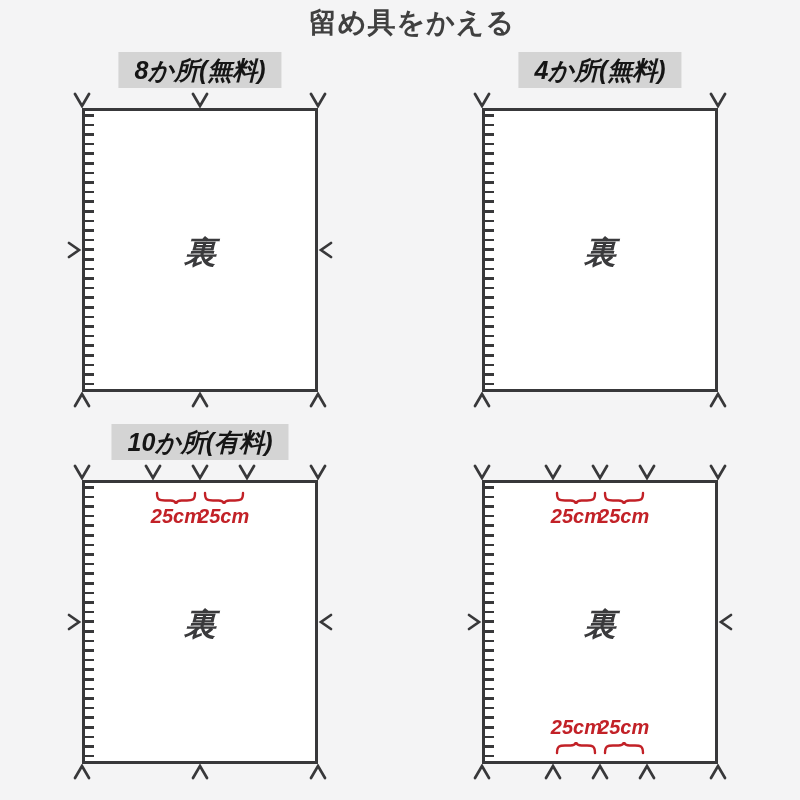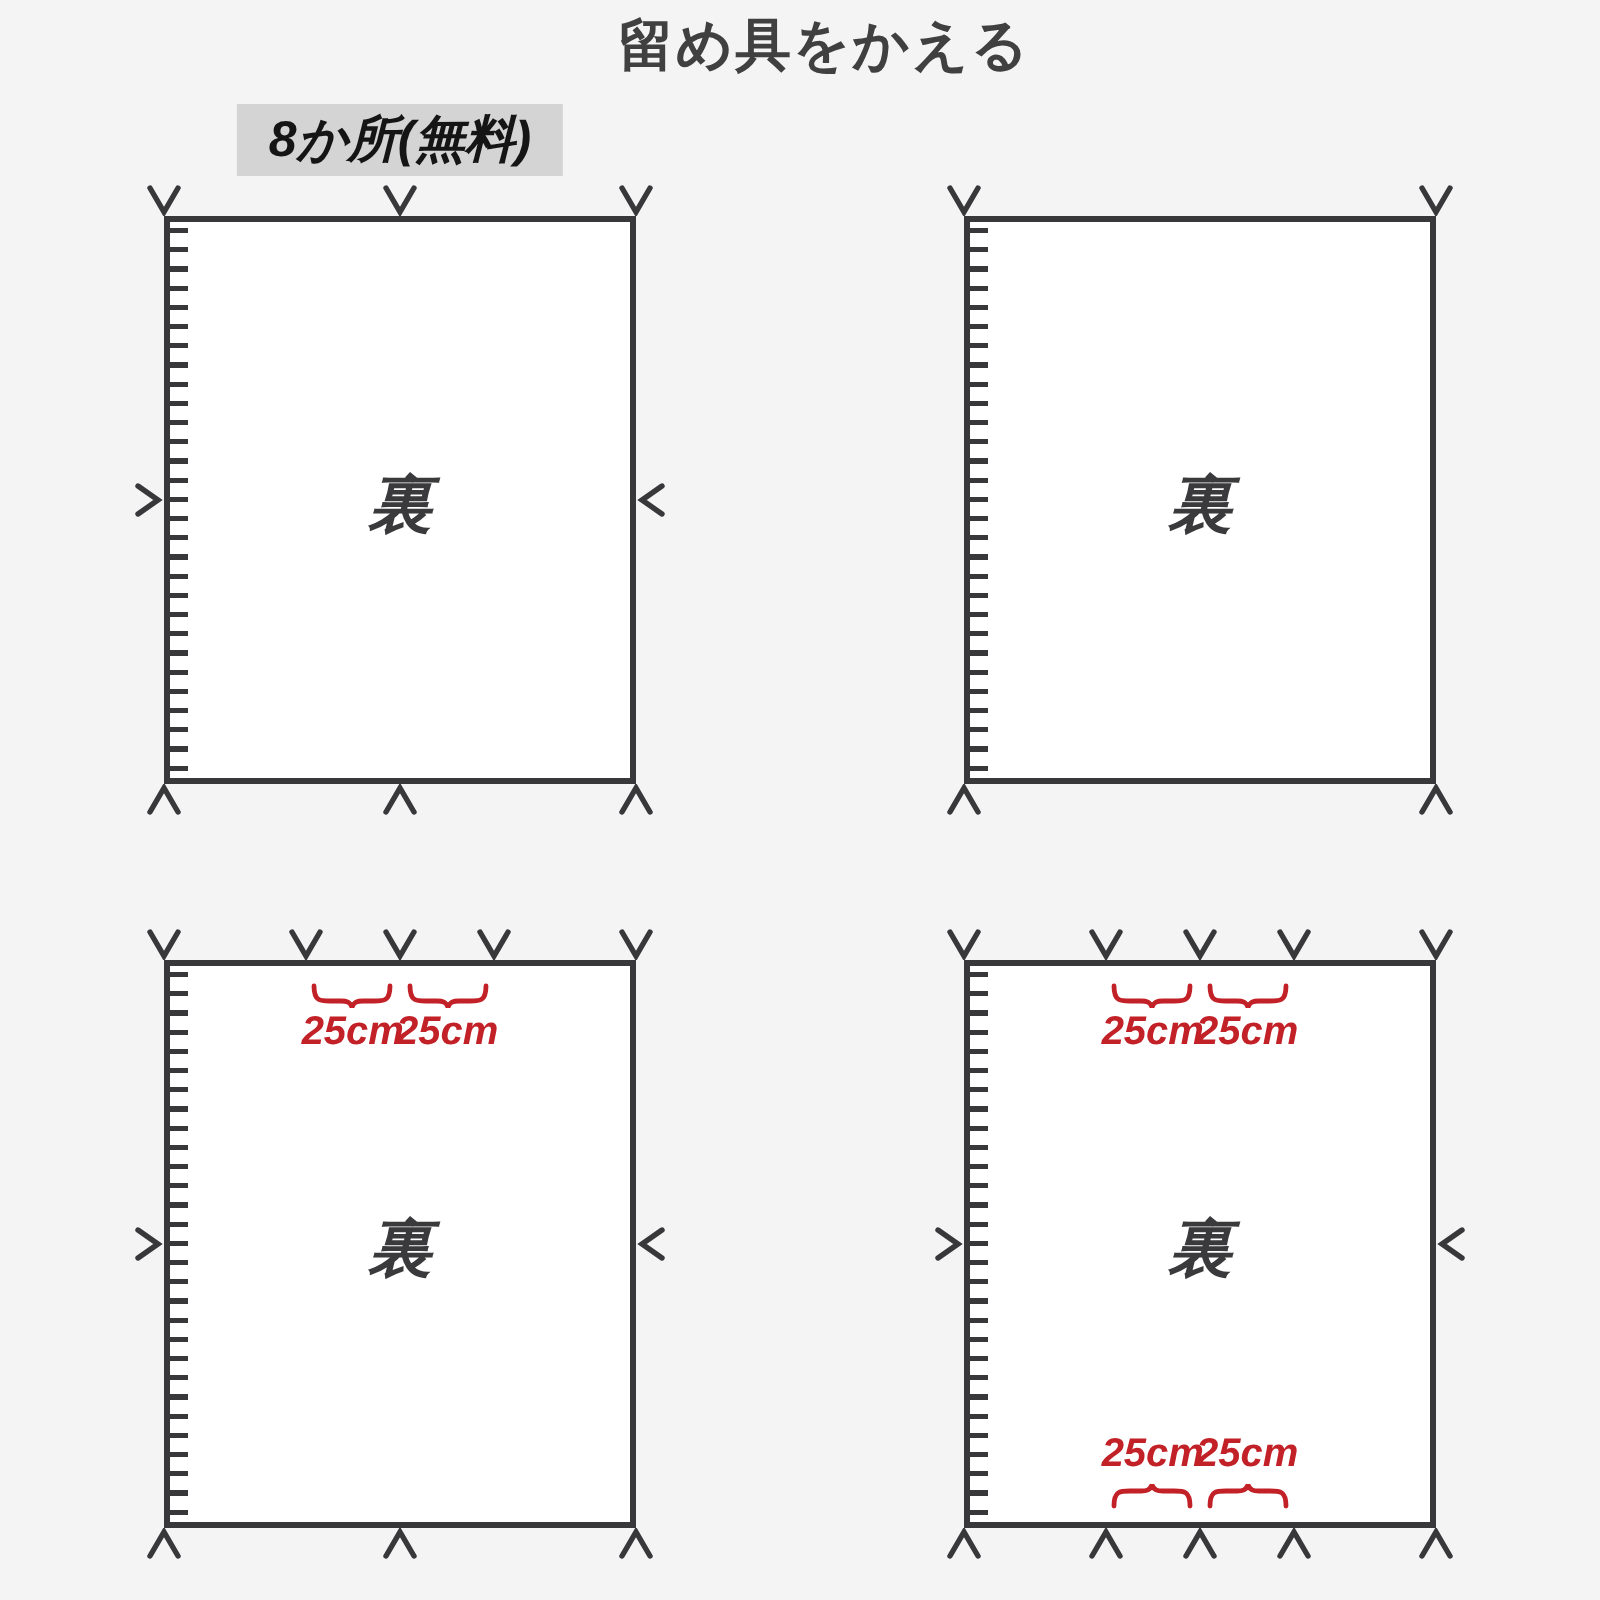--- a/index.html
+++ b/index.html
@@ -68,38 +68,40 @@
           </svg></div>
         <div class="chev" style="left:-19px;top:129px;"><svg width="16" height="20" viewBox="0 0 16 20">
     <polyline points="3,3 13,10 3,17" fill="none" stroke="#38383a" stroke-width="2.7" stroke-linecap="round" stroke-linejoin="miter"></polyline>
           </svg></div>
         <div class="chev" style="left:233px;top:129px;"><svg width="16" height="20" viewBox="0 0 16 20">
     <polyline points="13,3 3,10 13,17" fill="none" stroke="#38383a" stroke-width="2.7" stroke-linecap="round" stroke-linejoin="miter"></polyline>
           </svg></div>
       </div>
     </div>
     <div class="panel" style="left:400px;top:45px;">
+      <div class="panel-label" style="">4か所(無料)</div>
       <div class="fabric" style="">
         <div class="hem-ticks" style=""></div>
         <div class="back-label" style="">裏</div>
         <div class="chev" style="left:-13px;top:-19px;"><svg width="20" height="16" viewBox="0 0 20 16">
     <polyline points="3,2 10,14 17,2" fill="none" stroke="#38383a" stroke-width="2.7" stroke-linecap="round" stroke-linejoin="miter"></polyline>
           </svg></div>
         <div class="chev" style="left:223px;top:-19px;"><svg width="20" height="16" viewBox="0 0 20 16">
     <polyline points="3,2 10,14 17,2" fill="none" stroke="#38383a" stroke-width="2.7" stroke-linecap="round" stroke-linejoin="miter"></polyline>
           </svg></div>
         <div class="chev" style="left:-13px;top:281px;"><svg width="20" height="16" viewBox="0 0 20 16">
     <polyline points="3,14 10,2 17,14" fill="none" stroke="#38383a" stroke-width="2.7" stroke-linecap="round" stroke-linejoin="miter"></polyline>
           </svg></div>
         <div class="chev" style="left:223px;top:281px;"><svg width="20" height="16" viewBox="0 0 20 16">
     <polyline points="3,14 10,2 17,14" fill="none" stroke="#38383a" stroke-width="2.7" stroke-linecap="round" stroke-linejoin="miter"></polyline>
           </svg></div>
       </div>
     </div>
     <div class="panel" style="left:0px;top:417px;">
+      <div class="panel-label" style="">10か所(有料)</div>
       <div class="fabric" style="">
         <div class="hem-ticks" style=""></div>
         <div class="back-label" style="">裏</div>
         <div class="chev" style="left:-13px;top:-19px;"><svg width="20" height="16" viewBox="0 0 20 16">
     <polyline points="3,2 10,14 17,2" fill="none" stroke="#38383a" stroke-width="2.7" stroke-linecap="round" stroke-linejoin="miter"></polyline>
           </svg></div>
         <div class="chev" style="left:57.8px;top:-19px;"><svg width="20" height="16" viewBox="0 0 20 16">
     <polyline points="3,2 10,14 17,2" fill="none" stroke="#38383a" stroke-width="2.7" stroke-linecap="round" stroke-linejoin="miter"></polyline>
           </svg></div>
         <div class="chev" style="left:105px;top:-19px;"><svg width="20" height="16" viewBox="0 0 20 16">

